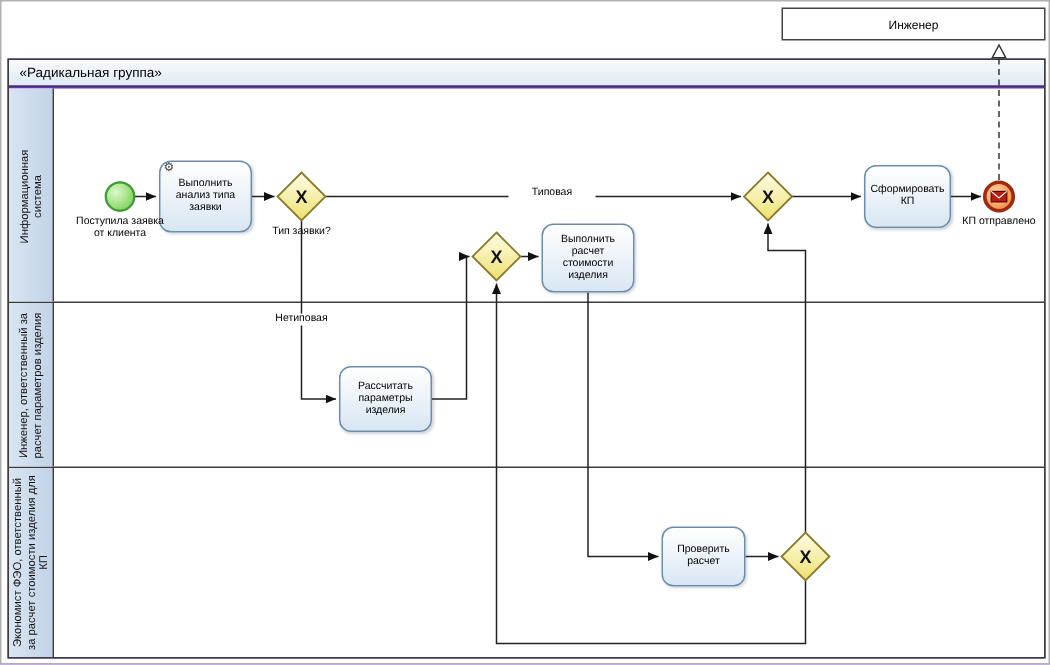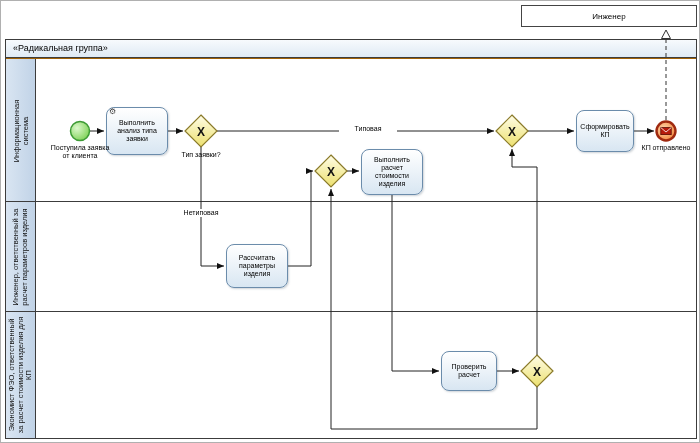--- a/index.html
+++ b/index.html
@@ -1,21 +1,21 @@
 <!DOCTYPE html>
 <html><head>
 <meta charset="utf-8">
 <style>
   * { margin:0; padding:0; box-sizing:border-box; }
   body { font-family:"Liberation Sans", sans-serif; background:#fff; }
   .canvas { position:relative; width:700px; height:443px; background:#fff; border:1px solid #b0b0b0; overflow:hidden; font-family:"Liberation Sans", sans-serif; }
 
   .ext-pool { position:absolute; left:520px; top:4px; width:176px; height:22px; border:1px solid #444; background:#fff; display:flex; align-items:center; justify-content:center; font-size:8px; z-index:3; }
 
-  .pool { position:absolute; left:4px; top:38px; width:692px; height:400px; border:1px solid #3c3c3c; background:#a16207; z-index:1; }
+  .pool { position:absolute; left:4px; top:38px; width:692px; height:400px; border:1px solid #3c3c3c; background:#6d28d9; z-index:1; }
   .pool-header { position:absolute; left:0; top:0; width:100%; height:18px; background:linear-gradient(#f7fafd,#dfeaf4); border-bottom:1px solid #3c3c3c; font-size:9px; line-height:17px; padding-left:7px; color:#000; }
   .lane { position:absolute; left:0; width:100%; border-bottom:1px solid #3c3c3c; background:#fff; }
   .lane:last-child { border-bottom:none; }
   .lane-strip { position:absolute; left:0; top:0; width:30px; height:100%; background:linear-gradient(90deg,#d9e5f2,#c1d3e7); border-right:1px solid #3c3c3c; }
   .lane-label { position:absolute; transform:rotate(-90deg); display:flex; align-items:center; justify-content:center; font-size:7.5px; text-align:center; color:#111; line-height:1.15; }
 
   .wires { position:absolute; left:0; top:0; z-index:2; }
 
   .task { position:absolute; border:1px solid #6b8cab; border-radius:8px; background:linear-gradient(#ffffff,#d8e6f2); display:flex; align-items:center; justify-content:center; text-align:center; font-size:7px; line-height:1.18; padding:2px 3px; color:#000; z-index:3; box-shadow:1px 1px 2px rgba(60,80,100,.25); }
   .gear { position:absolute; top:-1px; left:2px; font-size:8px; color:#444; }

